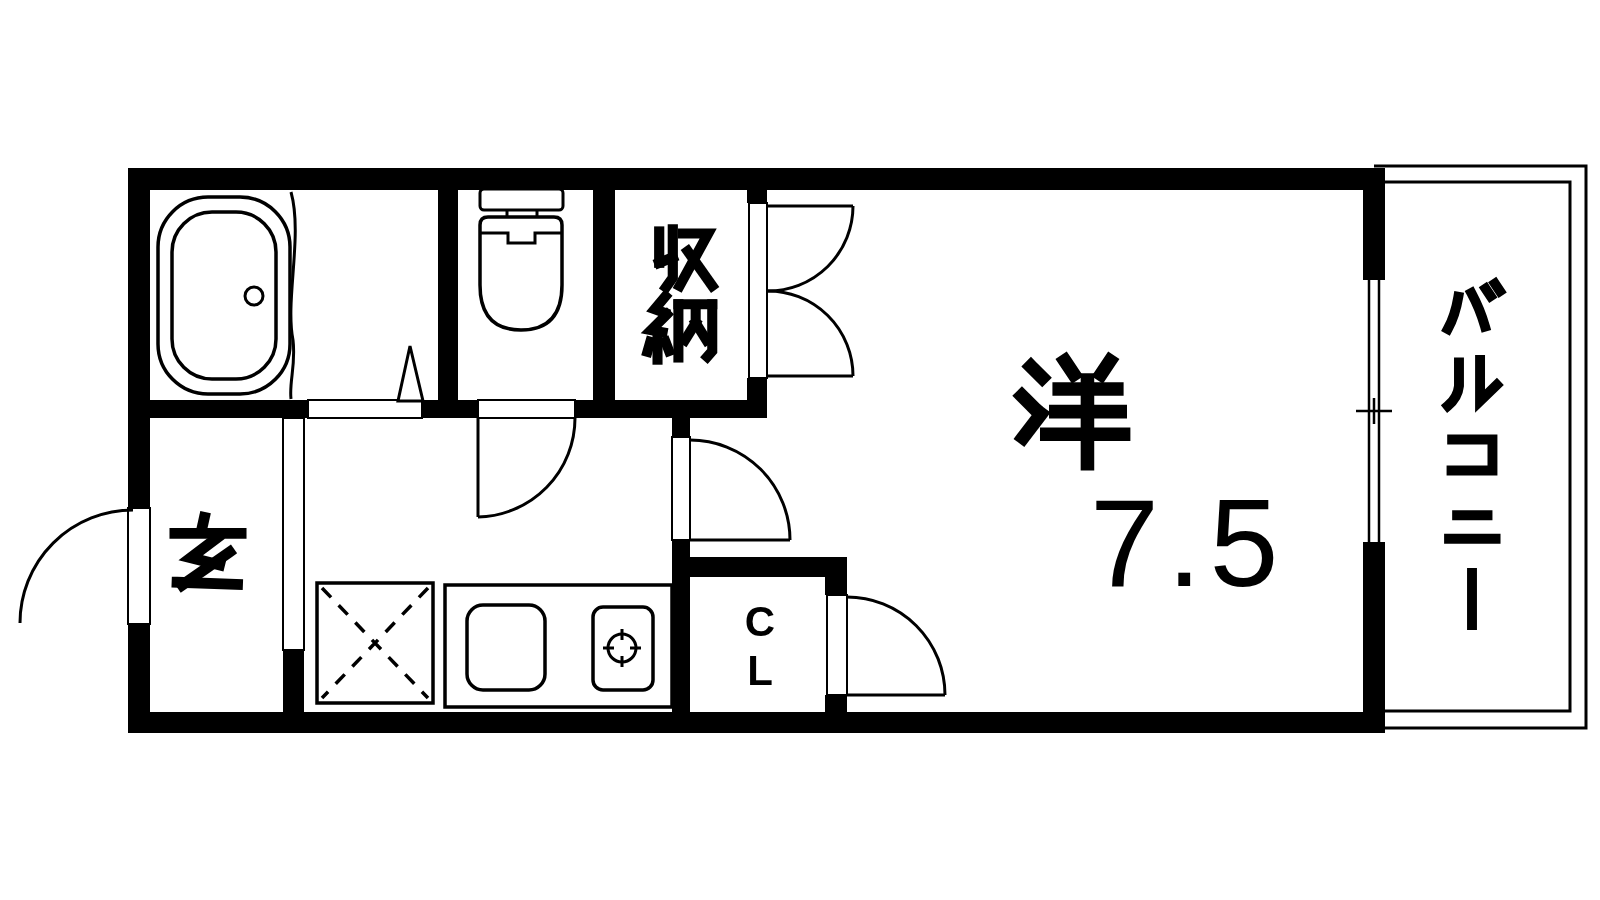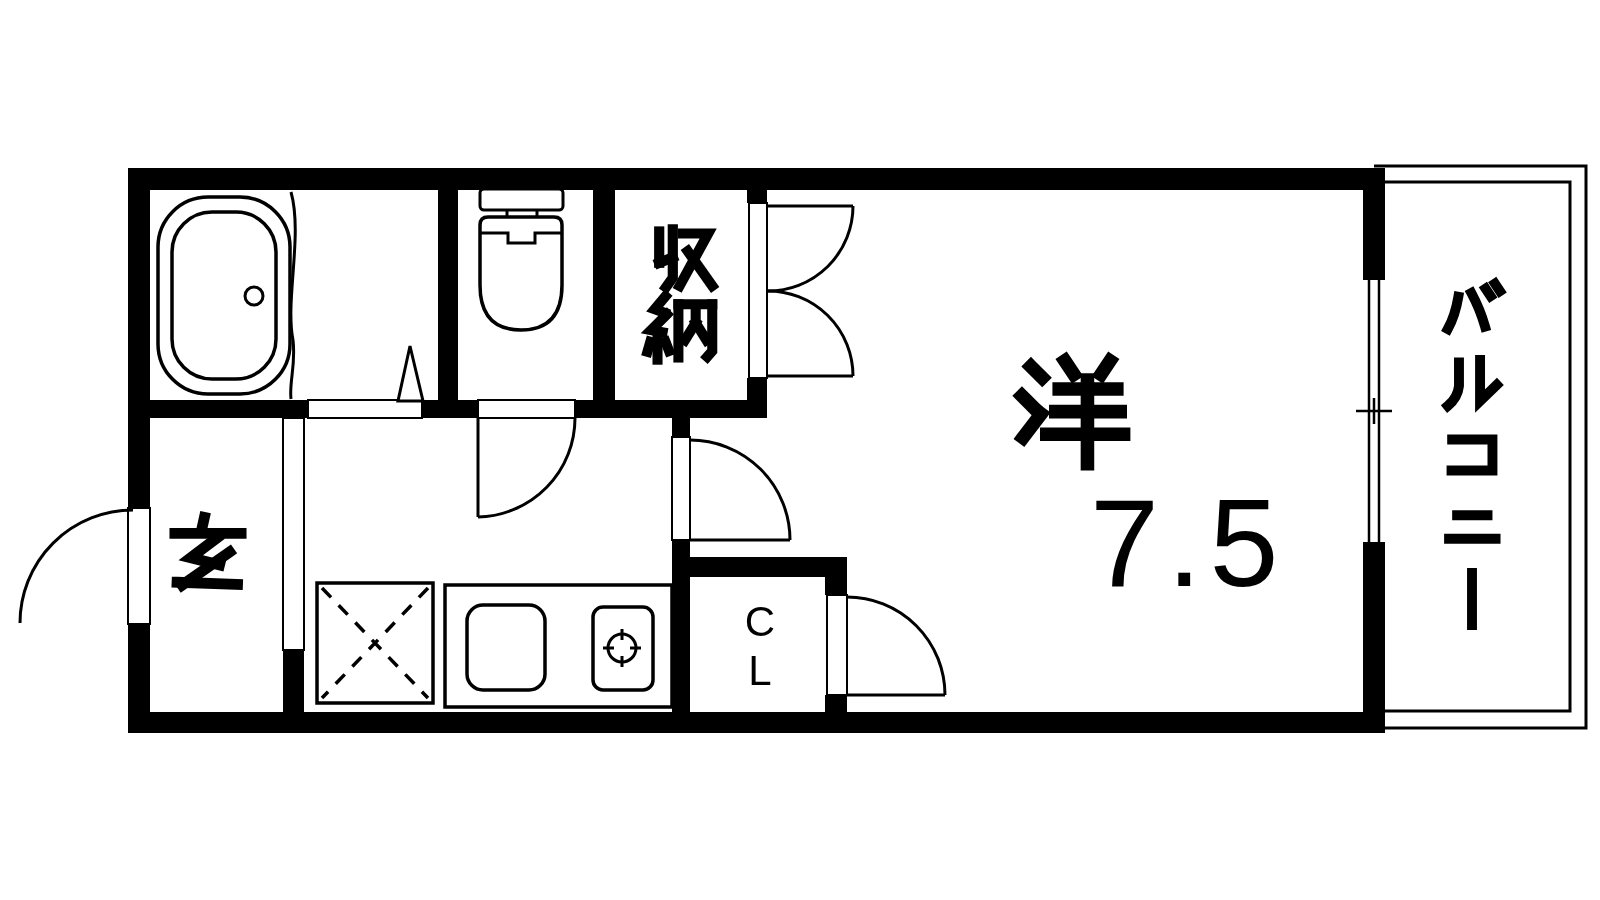--- a/index.html
+++ b/index.html
@@ -2,21 +2,21 @@
 <html><head>
 <meta charset="utf-8">
 <style>
   html,body{margin:0;padding:0;background:#ffffff;width:1600px;height:900px;overflow:hidden;
     font-family:"Liberation Sans","DejaVu Sans",sans-serif;}
   .stage{position:relative;width:1600px;height:900px;background:#ffffff;}
   .stage svg{position:absolute;left:0;top:0;}
   .txt{position:absolute;color:#000;text-align:center;}
   .size-label{left:1090px;top:481px;font-size:124px;line-height:1;letter-spacing:8px;font-weight:400;}
   .cl-label{left:743px;top:597px;width:34px;font-size:42px;line-height:49px;text-align:center;
-    word-break:break-all;font-weight:400;}
+    word-break:break-all;font-weight:700;}
   .cjk-hidden{position:absolute;color:transparent;overflow:hidden;word-break:break-all;
     pointer-events:none;}
   .lbl-entrance{left:170px;top:515px;width:78px;height:76px;font-size:70px;line-height:76px;}
   .lbl-storage{left:645px;top:222px;width:76px;height:150px;font-size:58px;line-height:72px;}
   .lbl-western{left:1012px;top:352px;width:120px;height:118px;font-size:110px;line-height:118px;}
   .lbl-balcony{left:1438px;top:278px;width:68px;height:366px;font-size:58px;line-height:72px;}
 </style>
 </head>
 <body>
 

